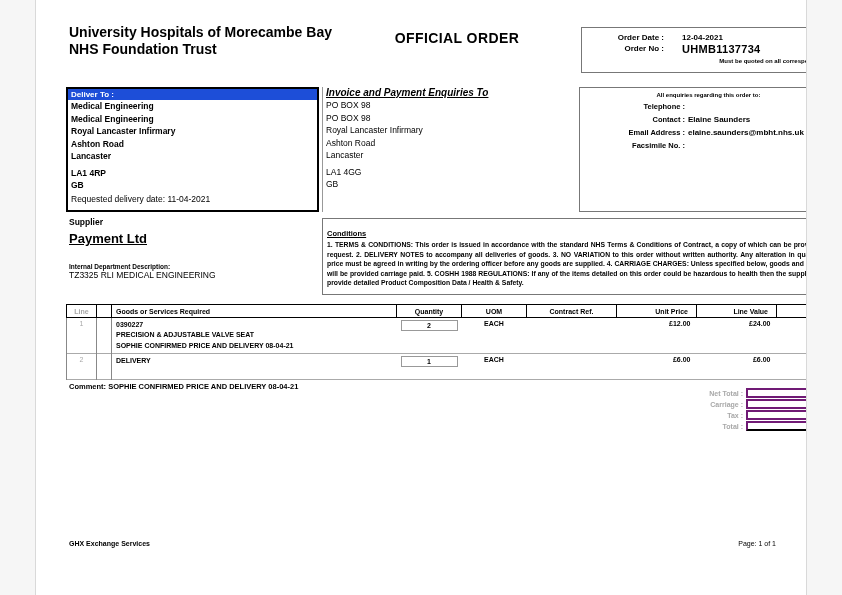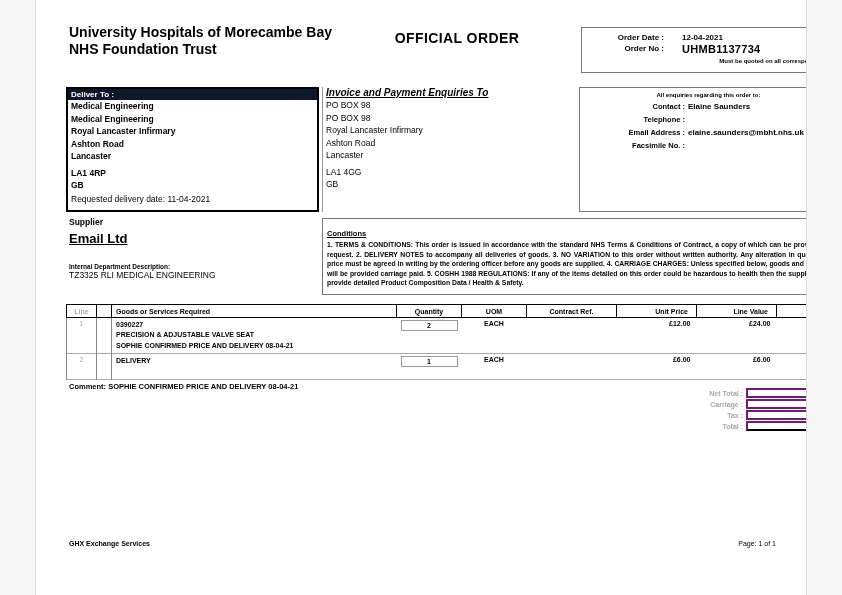--- a/index.html
+++ b/index.html
@@ -17,21 +17,21 @@
   .order-box { position:absolute; left:545px; top:27px; width:257px; height:46px;
     border:1px solid #777; font-size:8px; padding-top:3px; }
   .ob-row { display:flex; margin-top:2px; }
   .ob-label { width:82px; text-align:right; font-weight:bold; }
   .ob-val { margin-left:18px; font-weight:bold; }
   .ob-val.big { font-size:11px; margin-top:-1px; letter-spacing:.3px; }
   .ob-note { text-align:right; padding-right:6px; font-size:6px; font-weight:bold; margin-top:3px; }
   
   .deliver-box { position:absolute; left:30px; top:87px; width:253px; height:125px;
     border:2px solid #000; font-size:8.5px; }
-  .db-header { background:#0f172a; color:#fff; font-weight:bold; font-size:8px; padding:1px 3px; }
+  .db-header { background:#1d4ed8; color:#fff; font-weight:bold; font-size:8px; padding:1px 3px; }
   .addr-line { margin-left:3px; font-weight:bold; line-height:12.5px; }
   .addr-line.gap { margin-top:4px; }
   .req-date { margin-left:3px; font-weight:normal; line-height:12.5px; margin-top:1px; }
   .invoice-sec { position:absolute; left:286px; top:87px; width:250px; height:125px;
     border-left:1px solid #999; padding-left:3px; font-size:8.5px; }
   .inv-heading { font-weight:bold; text-decoration:underline; font-size:10px; line-height:12px;font-style:italic; }
   .inv-line { line-height:12.5px; }
   .inv-line.gap { margin-top:4px; }
   .enquiries-box { position:absolute; left:543px; top:87px; width:259px; height:125px;
     border:1px solid #777; font-size:7.5px; }
@@ -122,40 +122,40 @@
     <div class="inv-line">Royal Lancaster Infirmary</div>
     <div class="inv-line">Ashton Road</div>
     <div class="inv-line">Lancaster</div>
     <div class="inv-line gap">LA1 4GG</div>
     <div class="inv-line">GB</div>
   </div>
 
   <div class="enquiries-box">
     <div class="enq-heading">All enquiries regarding this order to:</div>
     <div class="enq-row">
+      <span class="enq-label">Telephone :</span>
+      <span class="enq-val"></span>
+    </div>
+    <div class="enq-row">
       <span class="enq-label">Contact :</span>
       <span class="enq-val">Elaine Saunders</span>
     </div>
     <div class="enq-row">
-      <span class="enq-label">Telephone :</span>
-      <span class="enq-val"></span>
-    </div>
-    <div class="enq-row">
       <span class="enq-label">Email Address :</span>
       <span class="enq-val">elaine.saunders@mbht.nhs.uk</span>
     </div>
     <div class="enq-row">
       <span class="enq-label">Facsimile No. :</span>
       <span class="enq-val"></span>
     </div>
   </div>
 
   <div class="supplier-sec">
     <div class="sup-label">Supplier</div>
-    <div class="sup-name">Email Ltd</div>
+    <div class="sup-name">Payment Ltd</div>
     <div class="dept-label">Internal Department Description:</div>
     <div class="dept-val">TZ3325 RLI MEDICAL ENGINEERING</div>
   </div>
 
   <div class="conditions-box">
     <div class="cond-heading">Conditions</div>
     <div class="cond-text">1. TERMS &amp; CONDITIONS: This order is issued in accordance with the standard NHS Terms &amp; Conditions of Contract, a copy of which can be provided on request. 2. DELIVERY NOTES to accompany all deliveries of goods. 3. NO VARIATION to this order without written authority. Any alteration in quantity or price must be agreed in writing by the ordering officer before any goods are supplied. 4. CARRIAGE CHARGES: Unless specified below, goods and services will be provided carriage paid. 5. COSHH 1988 REGULATIONS: If any of the items detailed on this order could be hazardous to health then the supplier must provide detailed Product Composition Data / Health &amp; Safety.</div>
   </div>
 
   <table class="items">

